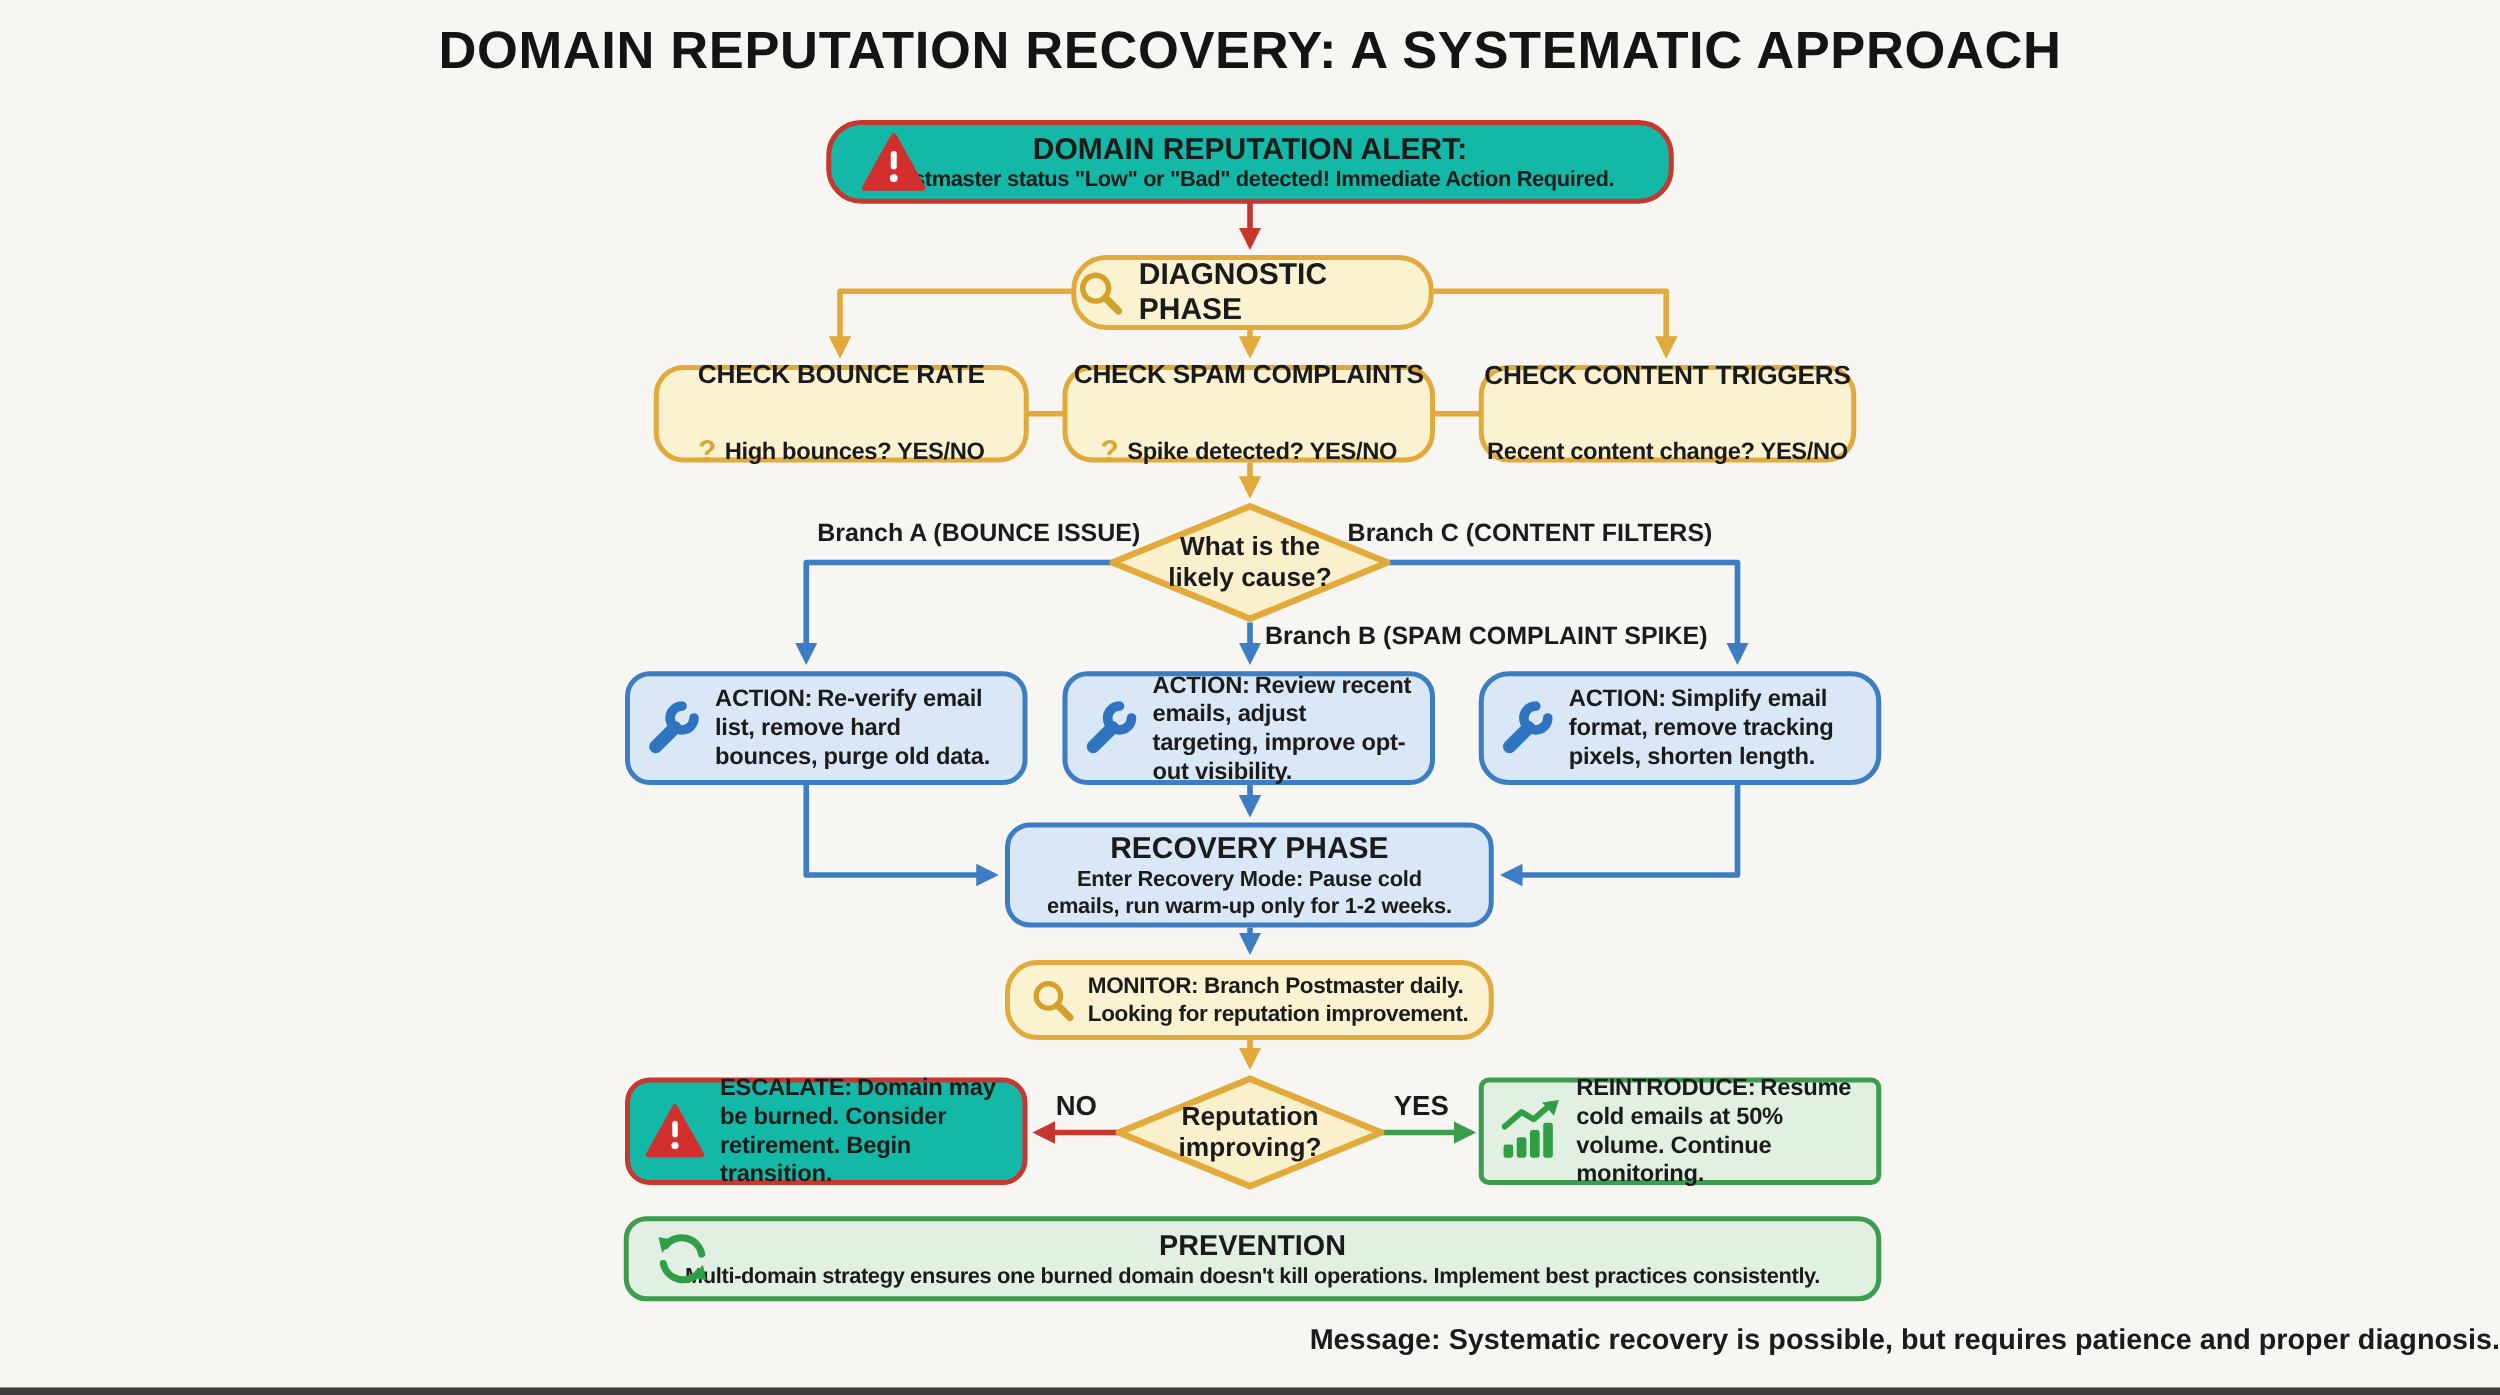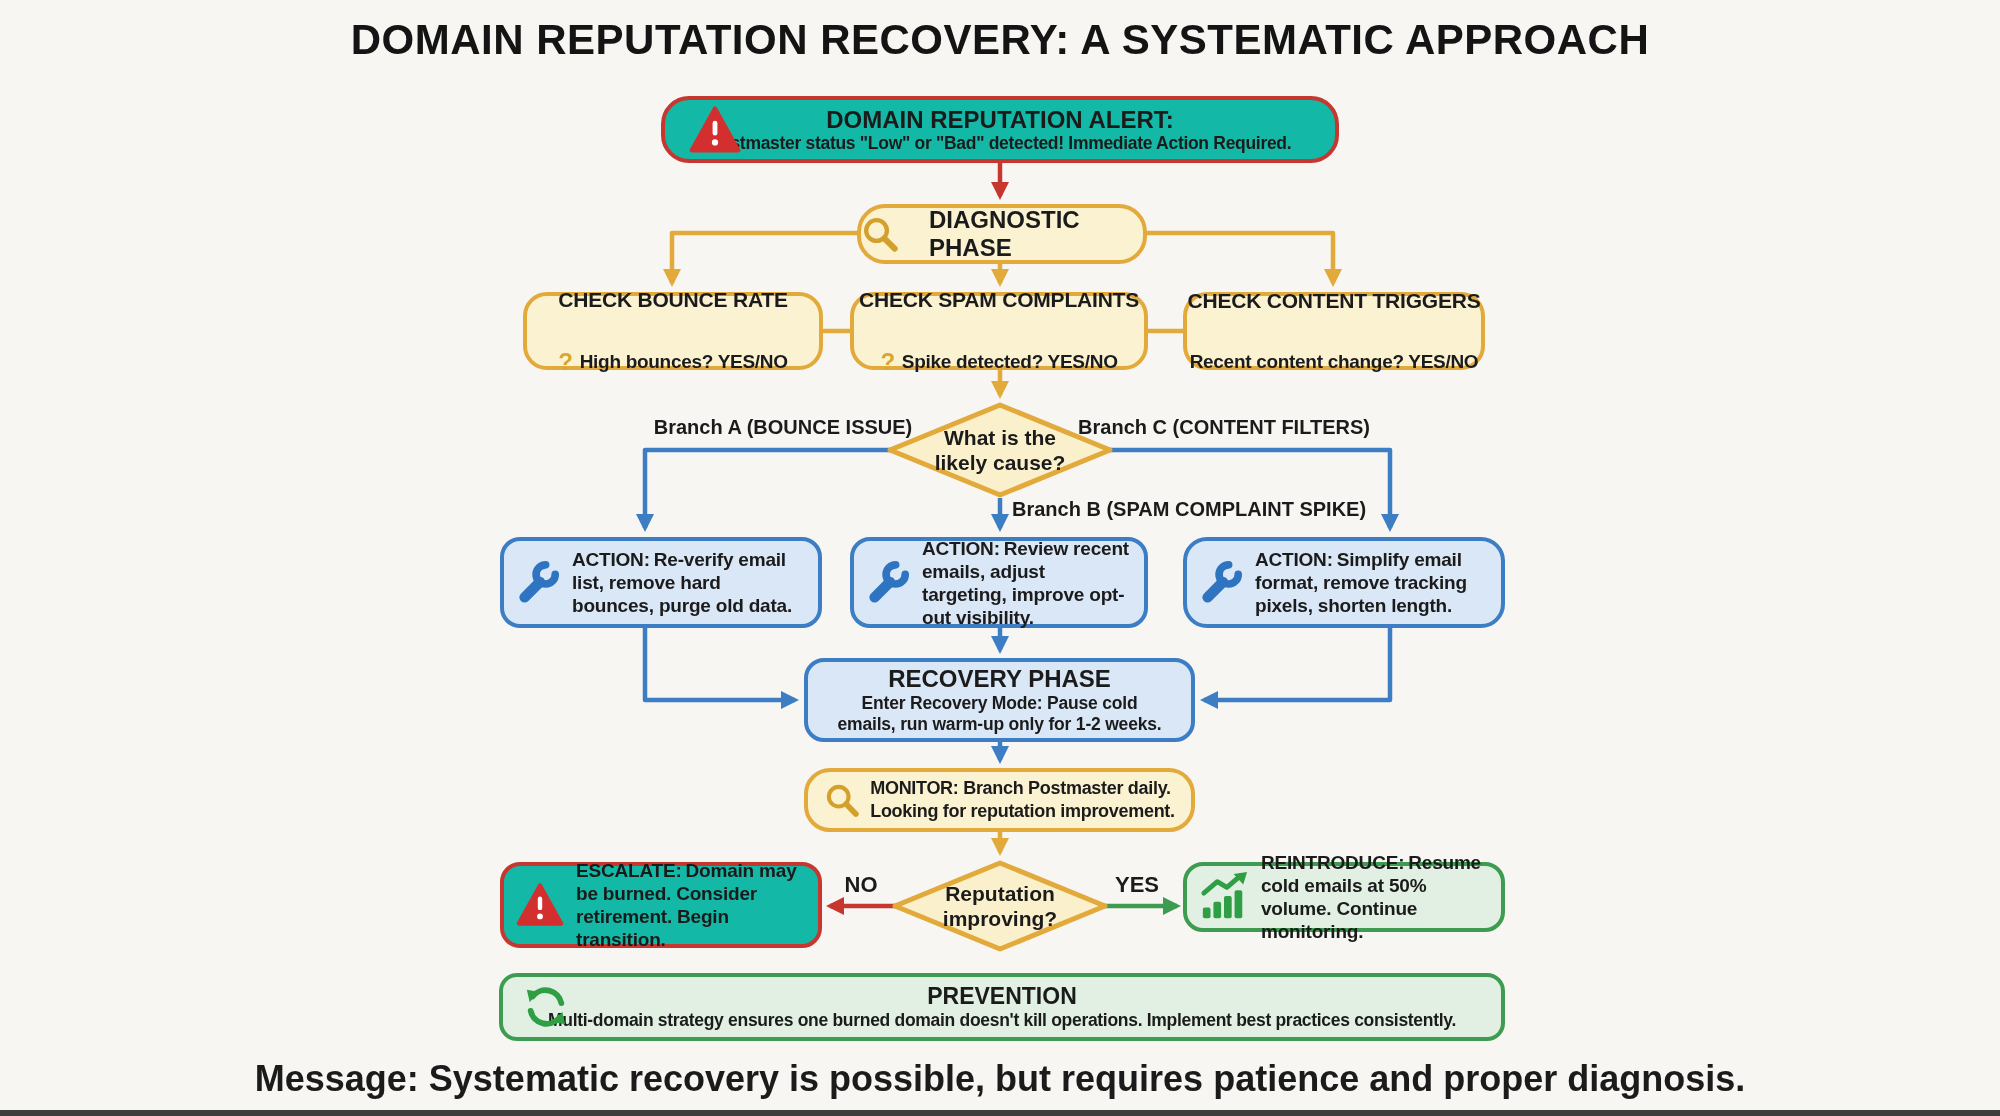--- a/index.html
+++ b/index.html
@@ -18,21 +18,21 @@
          font-size:42px;font-weight:bold;letter-spacing:.5px;color:#141414;}
 
   
   #alert{left:661px;top:96px;width:678px;height:67px;border-radius:28px;}
   #alert .icon-wrap{position:absolute;left:24px;top:50%;transform:translateY(-50%);}
   #alert .txt{width:100%;text-align:center;line-height:1.15;}
   #alert .t1{font-size:24px;font-weight:bold;}
   #alert .t2{font-size:17.5px;font-weight:bold;white-space:nowrap;letter-spacing:-.3px;}
 
   
-  #diagnostic{left:857px;top:204px;width:290px;height:60px;border-radius:28px;gap:30px;
+  #diagnostic{left:857px;top:204px;width:290px;height:60px;border-radius:28px;gap:12px;
               font-size:24px;font-weight:bold;}
 
   
   .check{flex-direction:column;gap:19px;padding:6px 8px;}
   #check1{left:523px;top:292px;width:300px;height:78px;}
   #check2{left:850px;top:292px;width:298px;height:78px;}
   #check3{left:1183px;top:292px;width:302px;height:78px;}
   .check-title{font-size:21px;font-weight:bold;white-space:nowrap;letter-spacing:-.2px;}
   .check-divider{width:88%;height:2px;background:#dcbd68;}
   .check-sub{display:flex;align-items:center;gap:7px;font-size:19px;font-weight:bold;
@@ -65,33 +65,33 @@
   .center-txt{width:100%;text-align:center;line-height:1.2;}
   .rtitle{font-size:24px;font-weight:bold;}
   .rbody{font-size:17.5px;font-weight:bold;letter-spacing:-.2px;line-height:21px;}
 
   
   #monitor{left:804px;top:768px;width:391px;height:64px;border-radius:26px;gap:10px;padding:4px 10px;}
   #monitor .body{font-size:18px;font-weight:bold;line-height:23px;white-space:nowrap;letter-spacing:-.3px;}
 
   
   #escalate{left:500px;top:862px;width:322px;height:86px;border-radius:20px;}
-  #reintroduce{left:1183px;top:862px;width:322px;height:70px;border-radius:20px;}
+  #reintroduce{left:1183px;top:862px;width:322px;height:86px;border-radius:8px;}
   .decision-label{position:absolute;font-size:22px;font-weight:bold;text-align:center;width:70px;}
   #no-label{left:826px;top:872px;}
   #yes-label{left:1102px;top:872px;}
 
   
   #prevention{left:499px;top:973px;width:1006px;height:68px;border-radius:18px;padding:0 20px;}
   #prevention .icon-wrap{position:absolute;left:20px;top:50%;transform:translateY(-50%);}
   .ptitle{font-size:23px;font-weight:bold;}
   .pbody{font-size:17.5px;font-weight:bold;white-space:nowrap;letter-spacing:-.3px;}
 
-  #message{position:absolute;top:1058px;left:0;width:100%;text-align:center;
-           font-size:36px;font-weight:bold;}
+  #message{position:absolute;top:1058px;left:0;width:100%;text-align:right;
+           font-size:23px;font-weight:bold;}
   #bottom-bar{position:absolute;left:0;top:1110px;width:2000px;height:6px;background:#3c3c3c;}
 </style>
 </head>
 <body>
 
 <div id="canvas">
 
   <svg id="connectors">
     <defs>
       <marker id="m-y" markerUnits="userSpaceOnUse" markerWidth="20" markerHeight="18" refX="14" refY="9" orient="auto">

